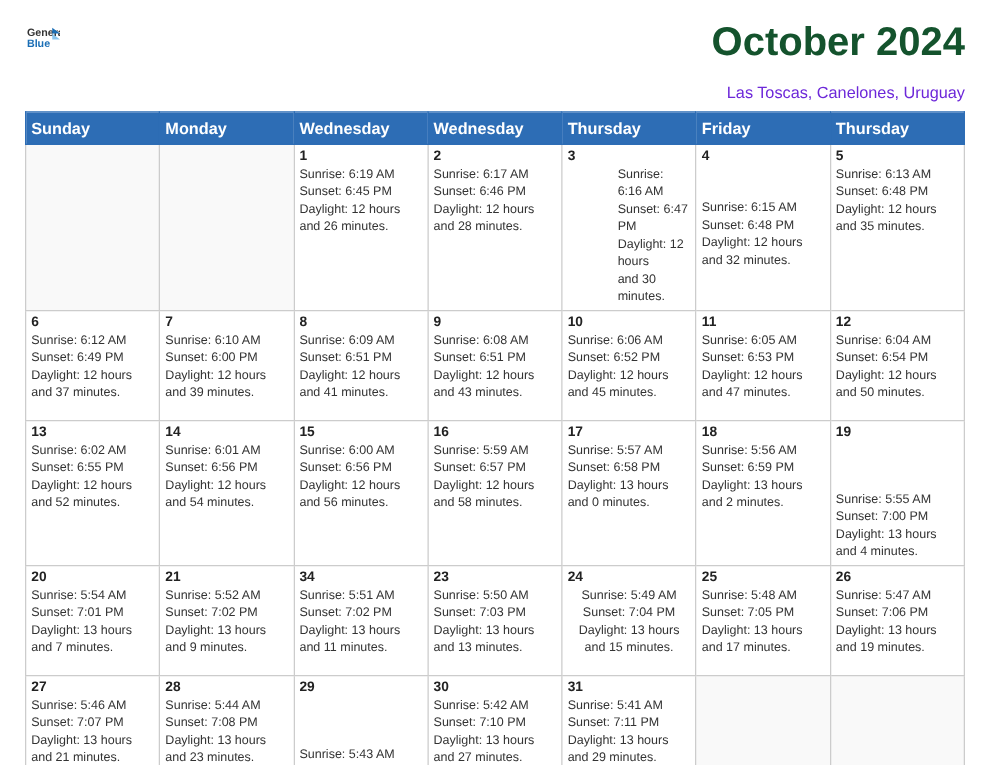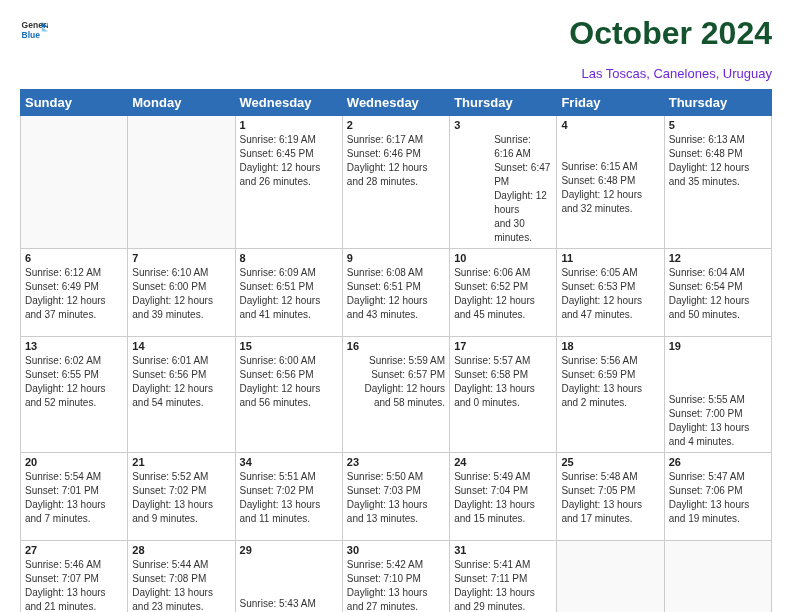--- a/index.html
+++ b/index.html
@@ -227,21 +227,21 @@
           </td>
           <td>
             <span class="day-number">15</span>
             <div class="day-info" style="white-space: pre-line;">Sunrise: 6:00 AM
 Sunset: 6:56 PM
 Daylight: 12 hours
 and 56 minutes.</div>
           </td>
           <td>
             <span class="day-number">16</span>
-            <div class="day-info" style="white-space: pre-line; text-align: right;">Sunrise: 5:59 AM
+            <div class="day-info" style="white-space: pre-line;">Sunrise: 5:59 AM
 Sunset: 6:57 PM
 Daylight: 12 hours
 and 58 minutes.</div>
           </td>
           <td>
             <span class="day-number">17</span>
             <div class="day-info" style="white-space: pre-line;">Sunrise: 5:57 AM
 Sunset: 6:58 PM
 Daylight: 13 hours
 and 0 minutes.</div>
@@ -285,21 +285,21 @@
           </td>
           <td>
             <span class="day-number">23</span>
             <div class="day-info" style="white-space: pre-line;">Sunrise: 5:50 AM
 Sunset: 7:03 PM
 Daylight: 13 hours
 and 13 minutes.</div>
           </td>
           <td>
             <span class="day-number">24</span>
-            <div class="day-info" style="white-space: pre-line;">Sunrise: 5:49 AM
+            <div class="day-info" style="white-space: pre-line; text-align: center;">Sunrise: 5:49 AM
 Sunset: 7:04 PM
 Daylight: 13 hours
 and 15 minutes.</div>
           </td>
           <td>
             <span class="day-number">25</span>
             <div class="day-info" style="white-space: pre-line;">Sunrise: 5:48 AM
 Sunset: 7:05 PM
 Daylight: 13 hours
 and 17 minutes.</div>

